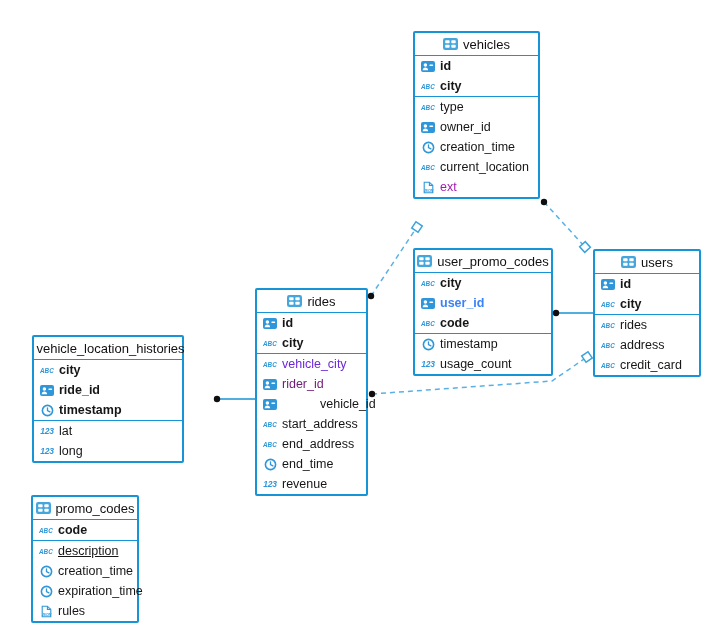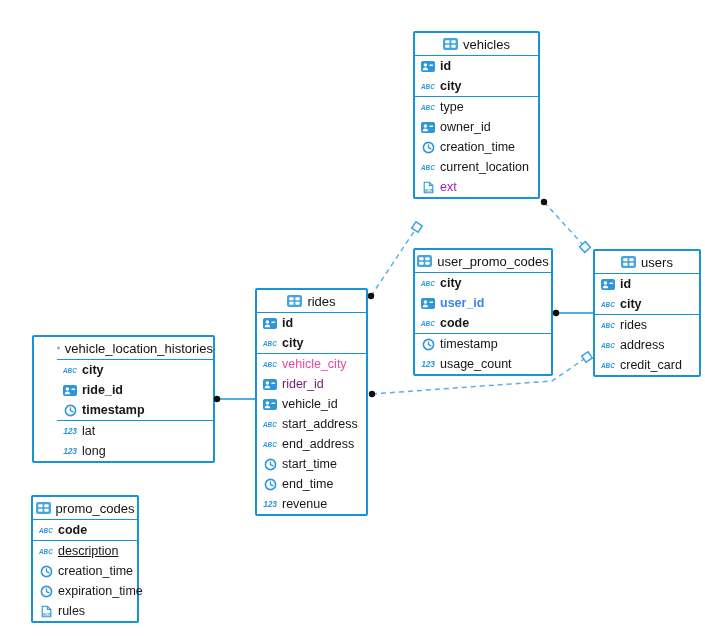--- a/index.html
+++ b/index.html
@@ -236,21 +236,21 @@
             <span class="abc">ABC</span>
           </span>
           <span style="color: rgb(22, 22, 22);">city</span>
         </div>
       </div>
       <div class="sec-f">
         <div class="row">
           <span class="icn">
             <span class="abc">ABC</span>
           </span>
-          <span style="color: #ec4899;">vehicle_city</span>
+          <span style="color: #6d28d9;">vehicle_city</span>
         </div>
         <div class="row">
           <span class="icn">
             <svg width="14" height="11" viewBox="0 0 14 11">
               <rect width="14" height="11" rx="2" fill="#2e96d9"></rect>
               <circle cx="4.4" cy="4.1" r="1.75" fill="#fff"></circle>
               <path d="M1.7 9.2c0-1.7 1.2-2.7 2.7-2.7s2.7 1 2.7 2.7z" fill="#fff"></path>
               <rect x="8.3" y="3.4" width="3.9" height="1.5" rx="0.75" fill="#fff"></rect>
             </svg>
           </span>
@@ -258,61 +258,52 @@
         </div>
         <div class="row">
           <span class="icn">
             <svg width="14" height="11" viewBox="0 0 14 11">
               <rect width="14" height="11" rx="2" fill="#2e96d9"></rect>
               <circle cx="4.4" cy="4.1" r="1.75" fill="#fff"></circle>
               <path d="M1.7 9.2c0-1.7 1.2-2.7 2.7-2.7s2.7 1 2.7 2.7z" fill="#fff"></path>
               <rect x="8.3" y="3.4" width="3.9" height="1.5" rx="0.75" fill="#fff"></rect>
             </svg>
           </span>
-          <span style="color: rgb(22, 22, 22);">vehicle_id</span>
+          <span style="color: rgb(22, 22, 22); margin-left: 38px;">vehicle_id</span>
         </div>
         <div class="row">
           <span class="icn">
             <span class="abc">ABC</span>
           </span>
           <span style="color: rgb(22, 22, 22);">start_address</span>
         </div>
         <div class="row">
           <span class="icn">
             <span class="abc">ABC</span>
           </span>
           <span style="color: rgb(22, 22, 22);">end_address</span>
         </div>
         <div class="row">
           <span class="icn">
             <svg width="13" height="13" viewBox="0 0 13 13">
               <circle cx="6.5" cy="6.5" r="5.1" fill="none" stroke="#2e96d9" stroke-width="1.6"></circle>
               <path d="M6.5 3.8V6.6L8.9 7.9" fill="none" stroke="#2e96d9" stroke-width="1.3" stroke-linecap="round"></path>
             </svg>
           </span>
-          <span style="color: rgb(22, 22, 22);">start_time</span>
-        </div>
-        <div class="row">
-          <span class="icn">
-            <svg width="13" height="13" viewBox="0 0 13 13">
-              <circle cx="6.5" cy="6.5" r="5.1" fill="none" stroke="#2e96d9" stroke-width="1.6"></circle>
-              <path d="M6.5 3.8V6.6L8.9 7.9" fill="none" stroke="#2e96d9" stroke-width="1.3" stroke-linecap="round"></path>
-            </svg>
-          </span>
           <span style="color: rgb(22, 22, 22);">end_time</span>
         </div>
         <div class="row">
           <span class="icn">
             <span class="num">123</span>
           </span>
           <span style="color: rgb(22, 22, 22);">revenue</span>
         </div>
       </div>
     </div>
-    <div class="tbl" style="left: 32px; top: 335px; width: 183px; padding-left: 23px;">
+    <div class="tbl" style="left: 32px; top: 335px; width: 152px;">
       <div class="tbl-h">
         <svg width="15" height="12" viewBox="0 0 15 12">
           <rect width="15" height="12" rx="2.2" fill="#45a6dd"></rect>
           <rect x="2.2" y="2.3" width="4.4" height="3" rx="0.7" fill="#fff"></rect>
           <rect x="8.3" y="2.3" width="4.4" height="3" rx="0.7" fill="#fff"></rect>
           <rect x="2.2" y="6.7" width="4.4" height="3" rx="0.7" fill="#fff"></rect>
           <rect x="8.3" y="6.7" width="4.4" height="3" rx="0.7" fill="#fff"></rect>
         </svg>
         <span style="color: rgb(17, 17, 17);">vehicle_location_histories</span>
       </div>

